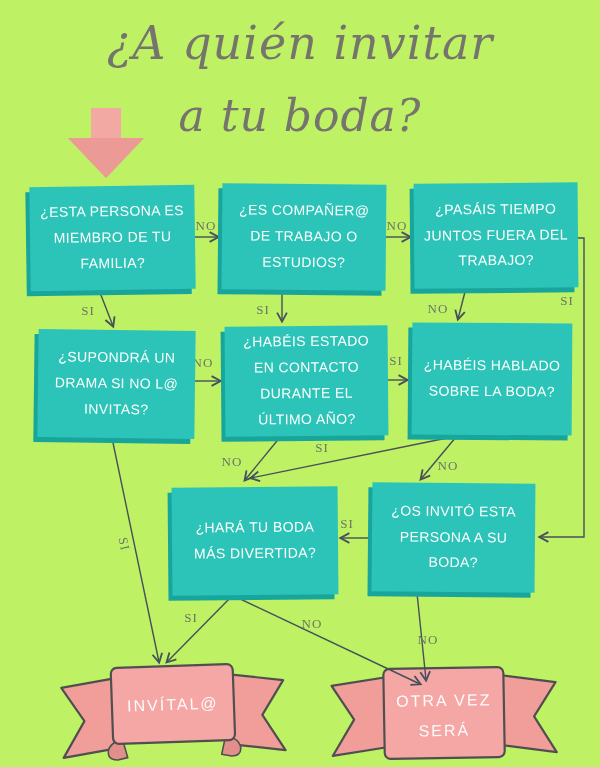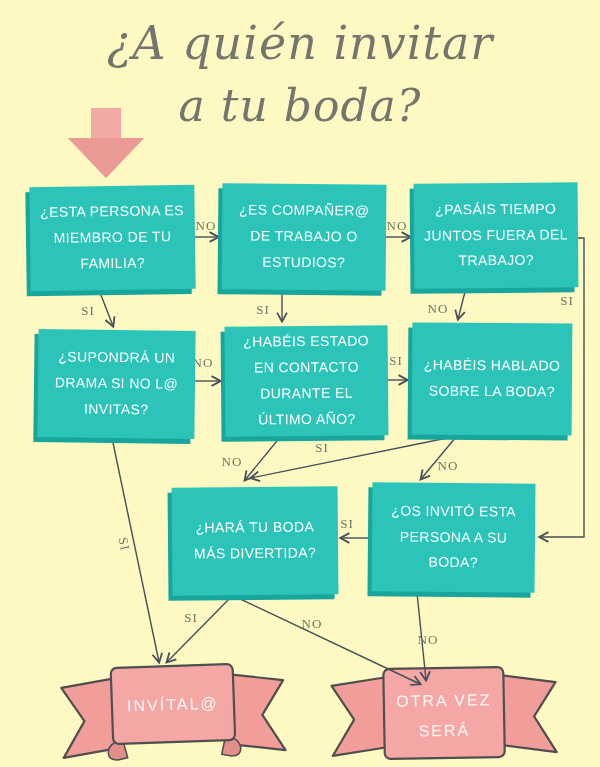--- a/index.html
+++ b/index.html
@@ -1,27 +1,27 @@
 <!DOCTYPE html>
 <html><head>
 <meta charset="utf-8">
 <style>
   html,body { margin:0; padding:0; background:#dfe5df; }
   .canvas {
     position:relative; width:600px; height:767px; margin:0 auto;
-    background:#fef9c3; overflow:hidden;
+    background:#bef264; overflow:hidden;
     font-family:"Liberation Sans", sans-serif;
   }
   
   .title {
     position:absolute; top:16px; left:0; right:0; text-align:center;
     font-family:"DejaVu Serif", serif; font-style:italic; color:#75756d;
   }
   .title .t1 { font-size:46px; letter-spacing:1px; }
-  .title .t2 { font-size:44px; margin-top:10px; letter-spacing:1px; }
+  .title .t2 { font-size:44px; margin-top:20px; letter-spacing:1px; }
 
   
   .node {
     position:absolute; background:#2cc4b8; color:#fdfffd;
     display:flex; align-items:center; justify-content:center;
     text-align:center; font-size:14px; line-height:1.85;
     letter-spacing:0.4px; padding:6px 10px; box-sizing:border-box;
     box-shadow:-4px 5px 0 #18a59c;
   }
   .n0 { left:30px;  top:186px; width:165px; height:104px; transform:rotate(-0.8deg); }

